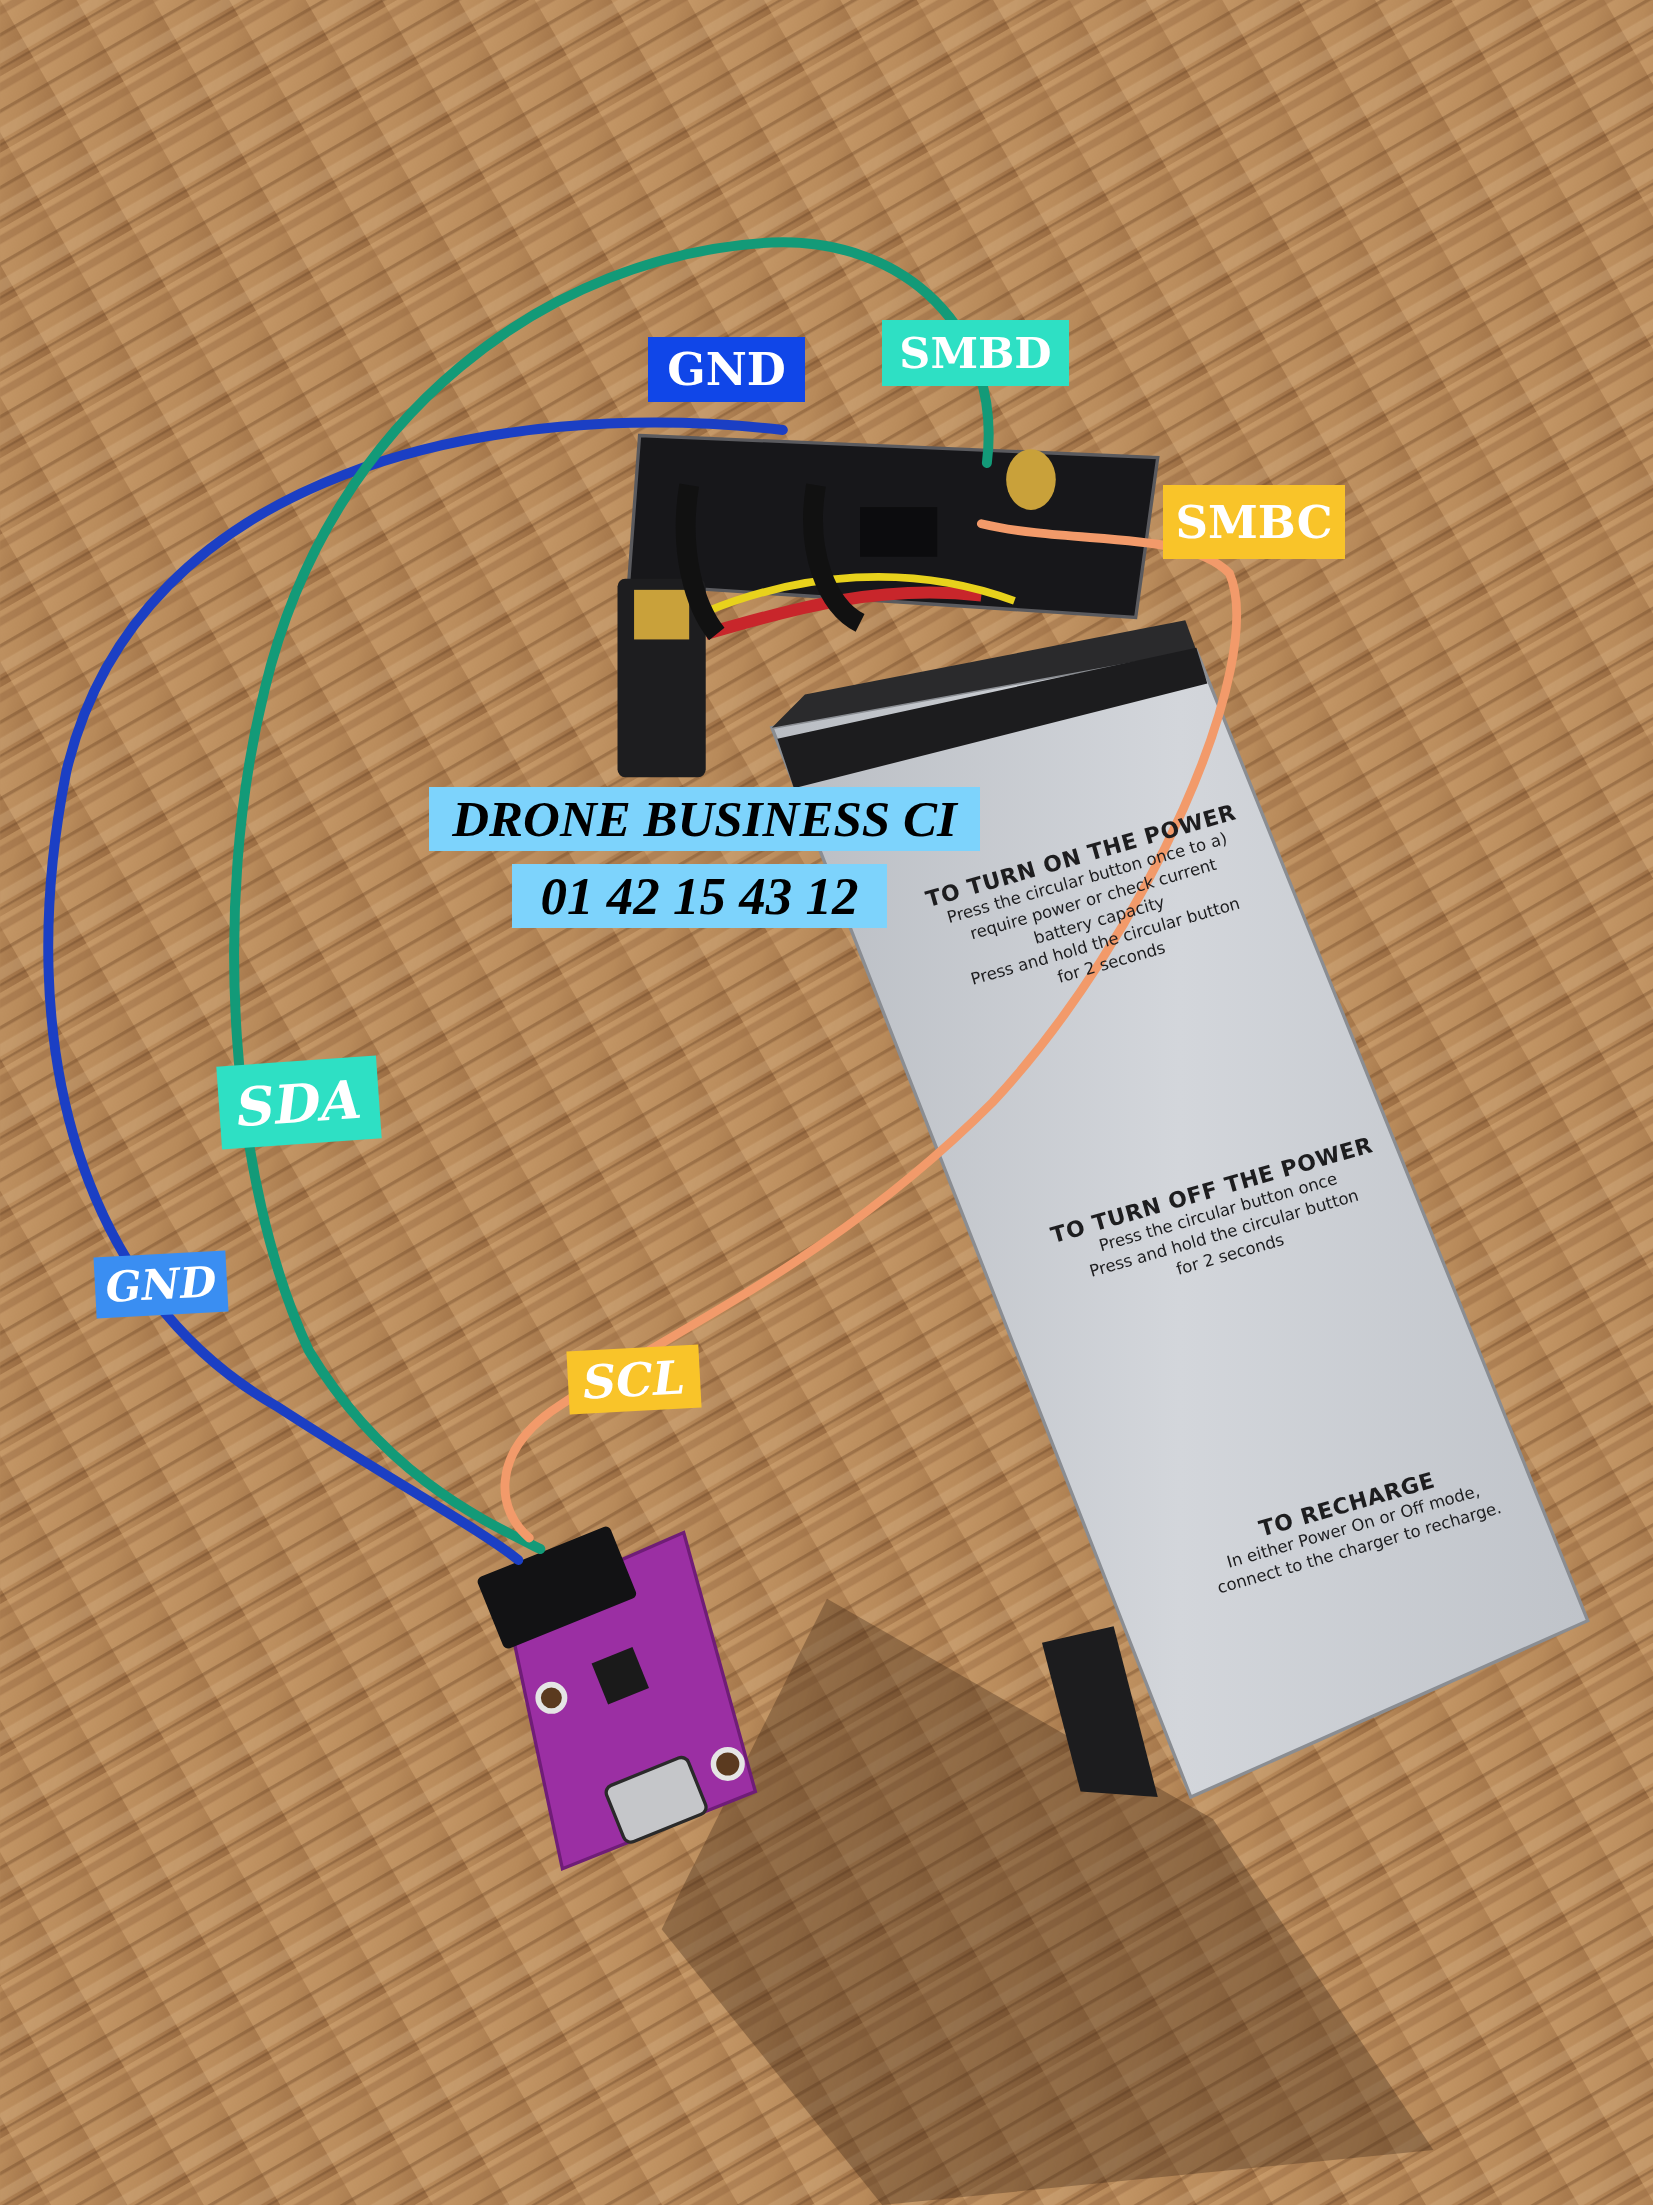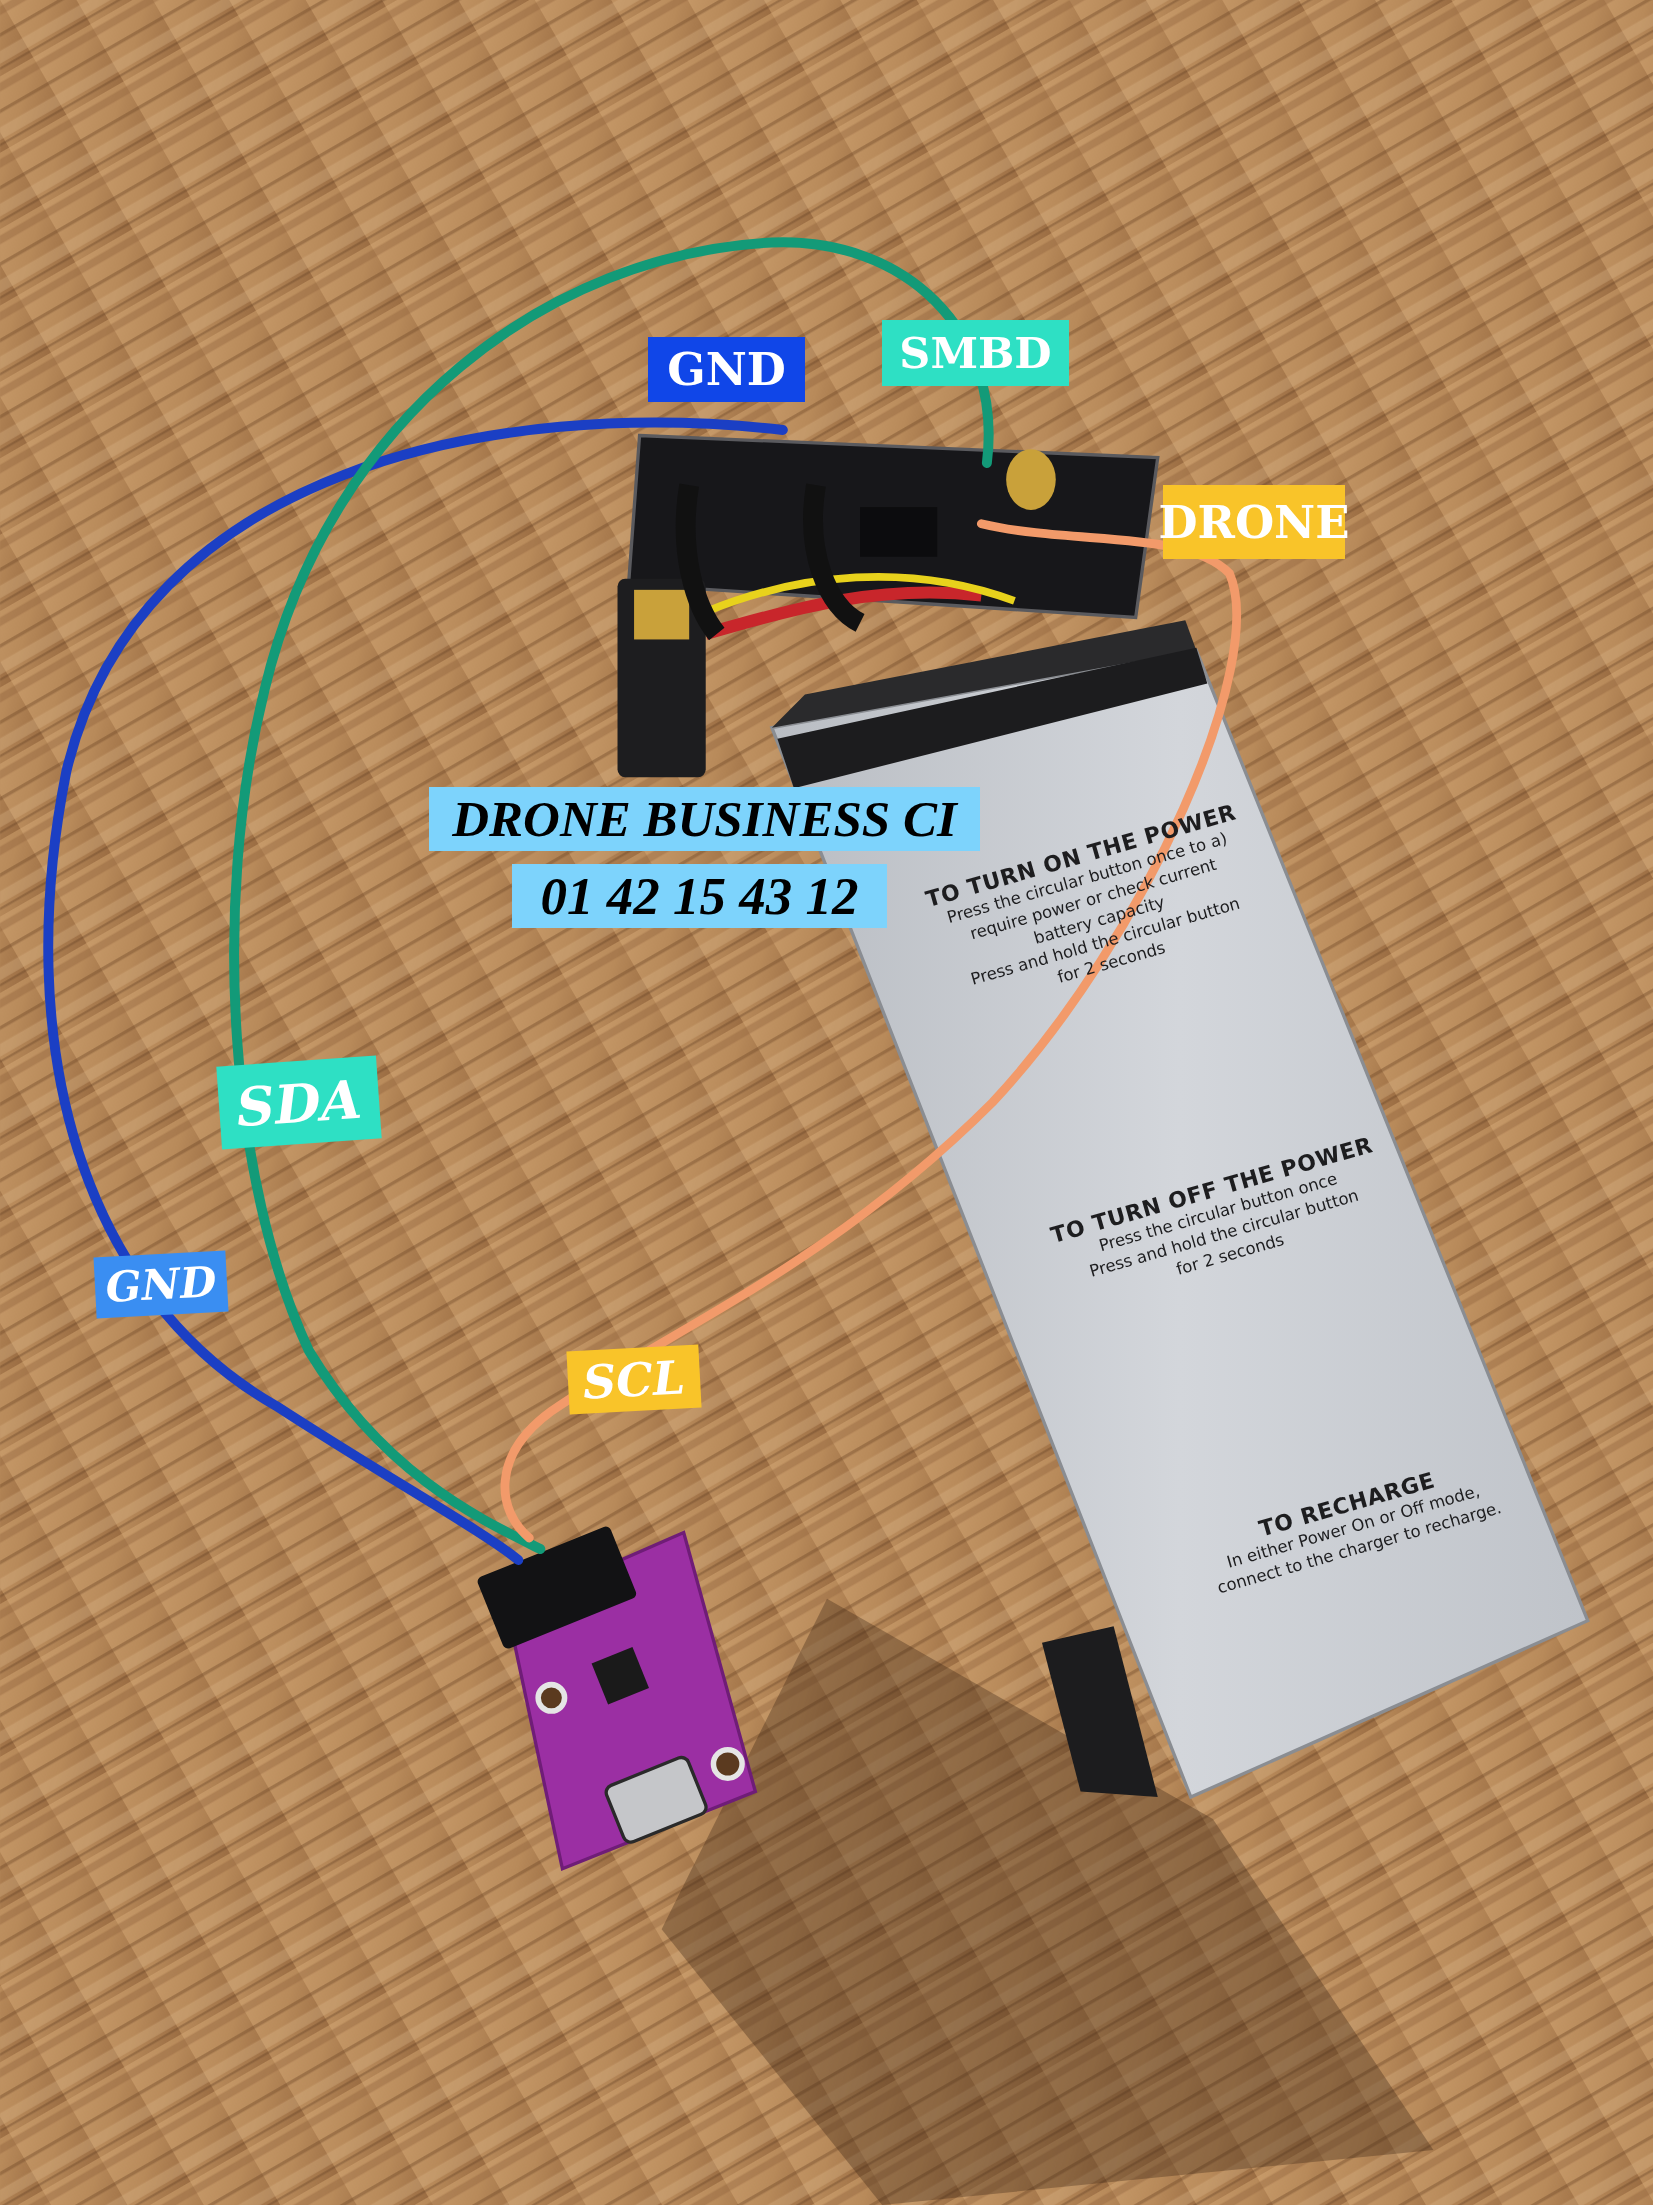--- a/index.html
+++ b/index.html
@@ -89,21 +89,21 @@
   </div>
 
   <div class="print" style="left:1202px;top:1533px;transform:rotate(-16deg);">
     <div class="h" style="text-align:center;">TO RECHARGE</div>
     <div class="b">In either Power On or Off mode,</div>
     <div class="b">connect to the charger to recharge.</div>
   </div>
 
   <div class="tag" style="left:648px;top:337px;width:157px;height:65px;font-size:45px;font-style:normal;background:#1046e8;">GND</div>
   <div class="tag" style="left:882px;top:320px;width:187px;height:66px;font-size:43px;font-style:normal;background:#2ee0c4;">SMBD</div>
-  <div class="tag" style="left:1163px;top:485px;width:182px;height:74px;font-size:45px;font-style:normal;background:#f9c429;">DRONE</div>
+  <div class="tag" style="left:1163px;top:485px;width:182px;height:74px;font-size:45px;font-style:normal;background:#f9c429;">SMBC</div>
 
   <div class="tag" style="left:219px;top:1061px;width:160px;height:83px;font-size:53px;background:#2ee0c4;transform:rotate(-4deg);">SDA</div>
   <div class="tag" style="left:95px;top:1254px;width:132px;height:61px;font-size:42px;background:#3a8ef2;transform:rotate(-3deg);">GND</div>
   <div class="tag" style="left:568px;top:1348px;width:132px;height:63px;font-size:46px;background:#f9c429;transform:rotate(-3deg);">SCL</div>
 
   <div class="banner" style="left:429px;top:787px;width:551px;height:64px;font-size:51px;">DRONE BUSINESS CI</div>
   <div class="banner" style="left:512px;top:864px;width:375px;height:64px;font-size:53px;">01 42 15 43 12</div>
 </div>
 
 

